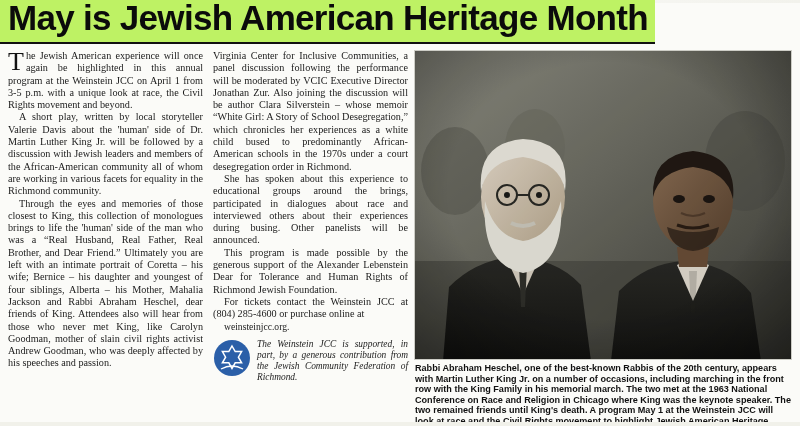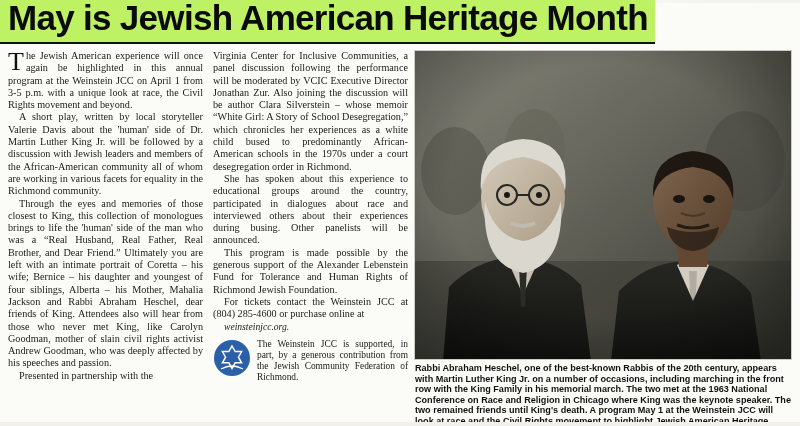--- a/index.html
+++ b/index.html
@@ -65,39 +65,39 @@
   .dropcap {
     float: left;
     font-family: "Liberation Serif", serif;
     font-size: 26px;
     line-height: 21px;
     font-weight: normal;
     padding: 1px 2px 0 0;
     color: #111;
   }
   .urlline {
-    font-style: italic;
     font-size: 9.6px;
     color: #1a1a1a;
     text-indent: 0;
   }
   
   .sponsor {
     margin-top: 6px;
     display: flex;
     align-items: flex-start;
     gap: 6px;
   }
   .jcc-logo {
     width: 38px;
     height: 38px;
     flex: 0 0 38px;
     position: relative;
   }
   .sponsor-text {
+    font-style: italic;
     font-size: 9.4px;
     line-height: 11px;
     color: #1a1a1a;
     text-align: justify;
   }
   
   .photo-wrap {
     position: absolute;
     left: 414px;
     top: 50px;
@@ -143,27 +143,26 @@
   <div class="headline-band">
     <div class="headline">May is Jewish American Heritage Month</div>
   </div>
 
   <div class="cols">
 
     <div class="col">
       <p class="first"><span class="dropcap">T</span><span>he Jewish American experience will once again be highlighted in this annual program at the Weinstein JCC on April 1 from 3-5 p.m. with a unique look at race, the Civil Rights movement and beyond.</span></p>
       <p>A short play, written by local storyteller Valerie Davis about the 'human' side of Dr. Martin Luther King Jr. will be followed by a discussion with Jewish leaders and members of the African-American community all of whom are working in various facets for equality in the Richmond community.</p>
       <p>Through the eyes and memories of those closest to King, this collection of monologues brings to life the 'human' side of the man who was a “Real Husband, Real Father, Real Brother, and Dear Friend.” Ultimately you are left with an intimate portrait of Coretta – his wife; Bernice – his daughter and youngest of four siblings, Alberta – his Mother, Mahalia Jackson and Rabbi Abraham Heschel, dear friends of King. Attendees also will hear from those who never met King, like Carolyn Goodman, mother of slain civil rights activist Andrew Goodman, who was deeply affected by his speeches and passion.</p>
-      <p>Presented in partnership with the</p>
     </div>
 
     <div class="col">
       <p class="first">Virginia Center for Inclusive Communities, a panel discussion following the performance will be moderated by VCIC Executive Director Jonathan Zur. Also joining the discussion will be author Clara Silverstein – whose memoir “White Girl: A Story of School Desegregation,” which chronicles her experiences as a white child bused to predominantly African-American schools in the 1970s under a court desegregation order in Richmond.</p>
-      <p>She has spoken about this experience to educational groups around the country, participated in dialogues about race and interviewed others about their experiences during busing. Other panelists will be announced.</p>
-      <p>This program is made possible by the generous support of the Alexander Lebenstein Fund for Tolerance and Human Rights of Richmond Jewish Foundation.</p>
+      <p>She has spoken about this experience to educational groups around the brings, participated in dialogues about race and interviewed others about their experiences during busing. Other panelists will be announced.</p>
+      <p>This program is made possible by the generous support of the Alexander Lebenstein Dear for Tolerance and Human Rights of Richmond Jewish Foundation.</p>
       <p>For tickets contact the Weinstein JCC at (804) 285-4600 or purchase online at</p>
       <p class="urlline">weinsteinjcc.org.</p>
 
       <div class="sponsor">
         <div class="jcc-logo">
           <svg width="38" height="38" viewBox="0 0 38 38" aria-hidden="true">
             <circle cx="19" cy="19" r="18" fill="#2b5fa8"></circle>
             <path d="M19 7 L22.2 12.6 L28.6 12.6 L25.4 18.2 L28.6 23.8 L22.2 23.8 L19 29.4 L15.8 23.8 L9.4 23.8 L12.6 18.2 L9.4 12.6 L15.8 12.6 Z" fill="none" stroke="#ffffff" stroke-width="1.5"></path>
             <path d="M8 30 Q19 24 30 30" fill="none" stroke="#ffffff" stroke-width="1.4"></path>
           </svg>

